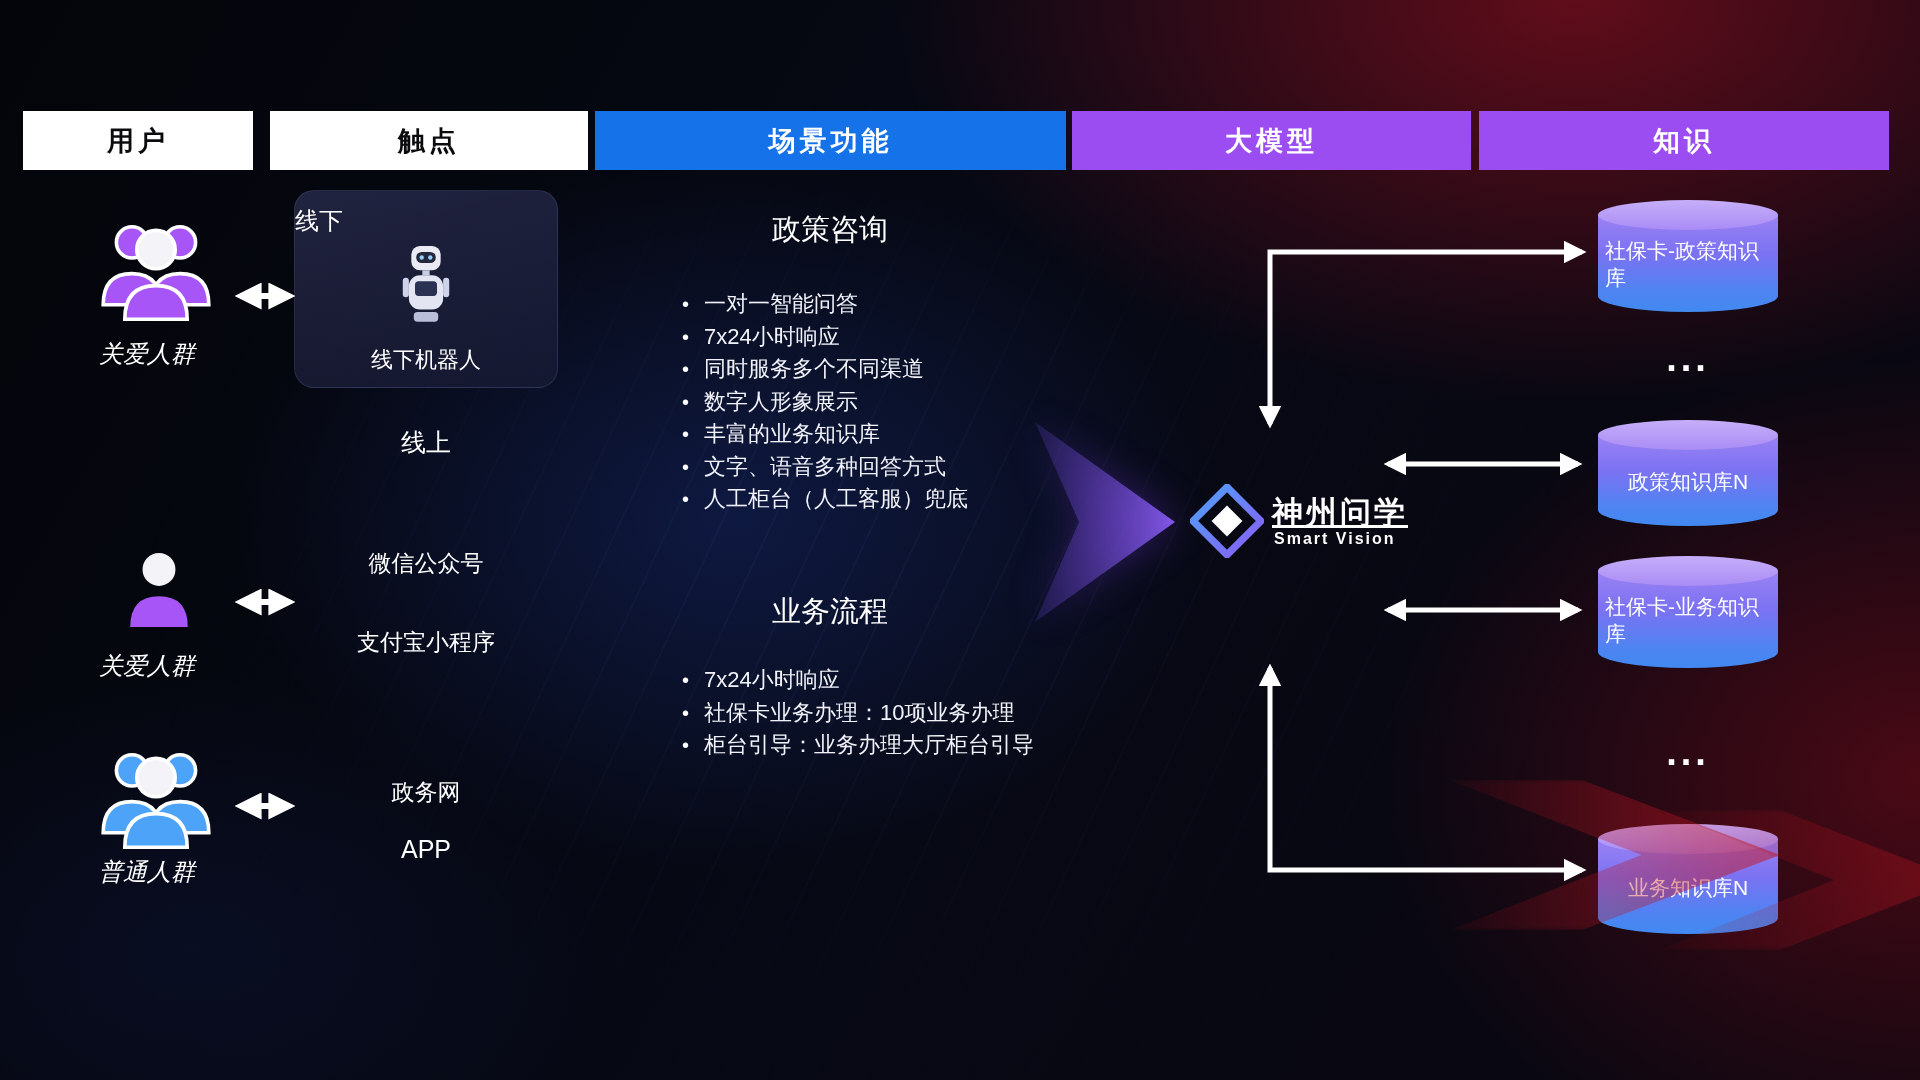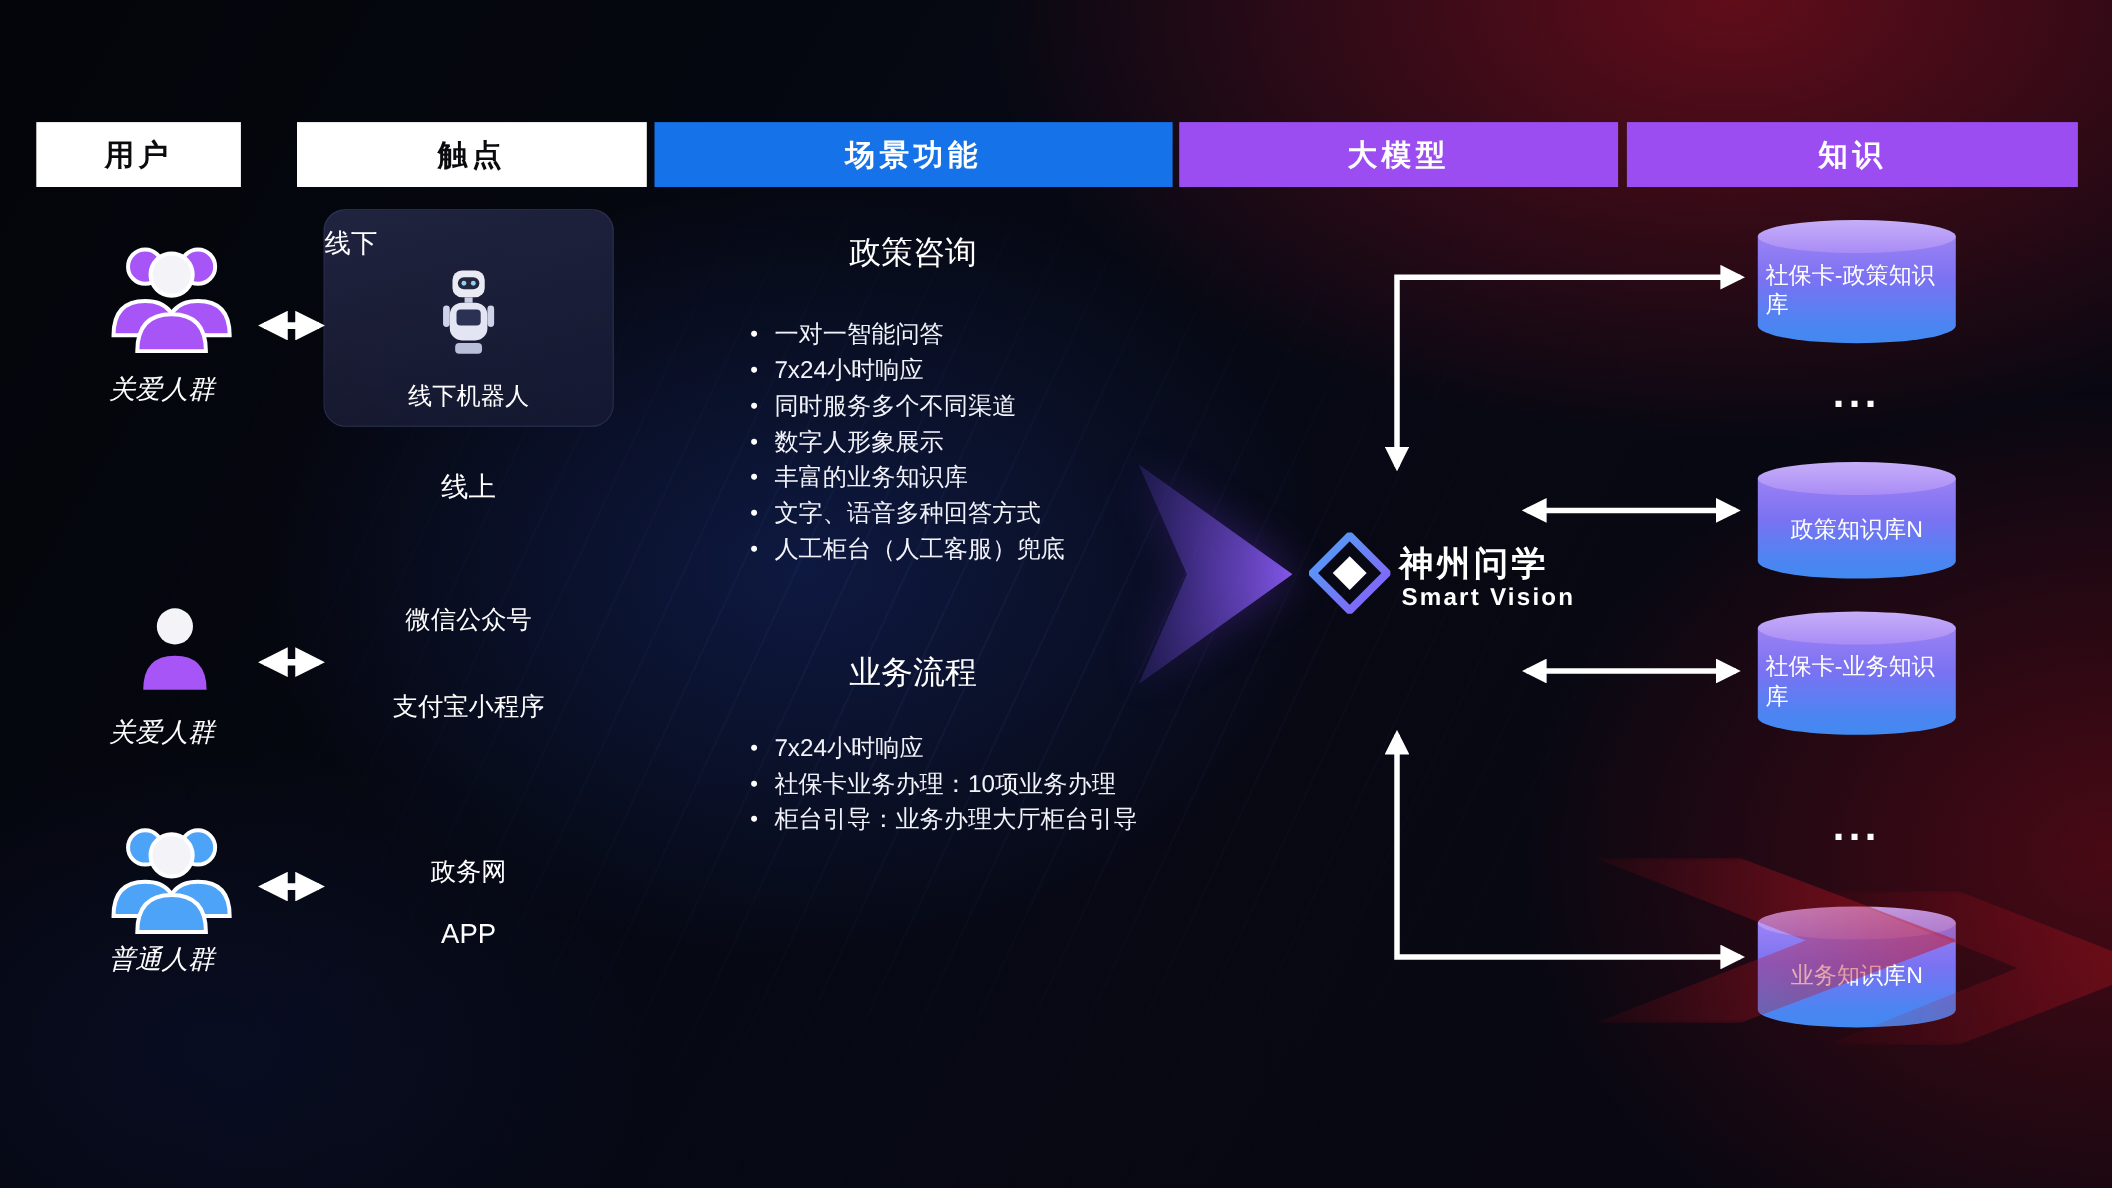--- a/index.html
+++ b/index.html
@@ -46,22 +46,22 @@
   .scene-title { position:absolute; left:600px; width:460px; text-align:center; font-size:29px; font-weight:500; color:#fff; }
   .scene-list { position:absolute; left:680px; margin:0; padding:0; list-style:none; font-size:22px; color:#f2f3fa; }
   .scene-list li { line-height:32.5px; padding-left:24px; position:relative; white-space:nowrap; }
   .scene-list li::before { content:"•"; position:absolute; left:2px; font-size:20px; color:#fff; }
 
   
   .big-arrow { position:absolute; left:1035px; top:422px; filter:drop-shadow(0 0 20px rgba(124,58,237,0.45)); }
 
   
   .logo-icon { position:absolute; left:1190px; top:484px; }
-  .logo-name { position:absolute; left:1272px; top:492px; font-size:31px; font-weight:700; letter-spacing:3px; color:#fff; }
-  .logo-sub  { position:absolute; left:1274px; top:530px; font-size:22px; font-weight:600; letter-spacing:2px; color:#fff; }
+  .logo-name { position:absolute; left:1272px; top:492px; font-size:31px; font-weight:700; letter-spacing:3px; color:#fff;text-decoration:underline; }
+  .logo-sub  { position:absolute; left:1274px; top:530px; font-size:16px; font-weight:600; letter-spacing:2px; color:#fff; }
 
   
   .cyl { position:absolute; left:1598px; width:180px; }
   .cyl .cyl-top  { position:absolute; left:0; right:0; top:0; height:30px; border-radius:50%;
                    background:linear-gradient(180deg,#c6aef9,#a98cf5); }
   .cyl .cyl-body { position:absolute; left:0; right:0; top:15px; bottom:0;
                    border-radius:0 0 50% 50% / 0 0 16px 16px;
                    background:linear-gradient(180deg,#9b82f4 0%,#7b72f2 40%,#4e84f2 80%,#4189f0 100%); }
   .cyl .cyl-label { position:absolute; left:7px; right:7px; top:22px; bottom:6px;
                     display:flex; align-items:center; justify-content:center; text-align:left;
@@ -74,21 +74,21 @@
           clip-path:polygon(0 0, 40% 0, 100% 50%, 40% 100%, 0 100%, 58% 50%);
           background:linear-gradient(90deg, rgba(150,15,25,0.10), rgba(195,22,36,0.55)); filter:blur(2px); }
 
   .connectors { position:absolute; left:0; top:0; pointer-events:none; }
 </style>
 </head>
 <body>
 
 <div class="stage">
 
-  <div class="hdr white" style="left:33px;   width:186px;">用户</div>
+  <div class="hdr white" style="left:23px;   width:230px;">用户</div>
   <div class="hdr white" style="left:270px;  width:318px;">触点</div>
   <div class="hdr blue" style="left:595px;  width:471px;">场景功能</div>
   <div class="hdr purple" style="left:1072px; width:399px;">大模型</div>
   <div class="hdr purple" style="left:1479px; width:410px;">知识</div>
 
   <div class="user-icon" style="left:96px; top:216px;">
     <svg width="120" height="108" viewBox="0 0 100 90">
       <circle cx="30" cy="22" r="13" fill="#a855f7" stroke="#fff" stroke-width="3"></circle>
       <circle cx="70" cy="22" r="13" fill="#a855f7" stroke="#fff" stroke-width="3"></circle>
       <path d="M6 74 q0 -26 24 -26 q13 0 19 8 l0 18 z" fill="#a855f7" stroke="#fff" stroke-width="3"></path>

